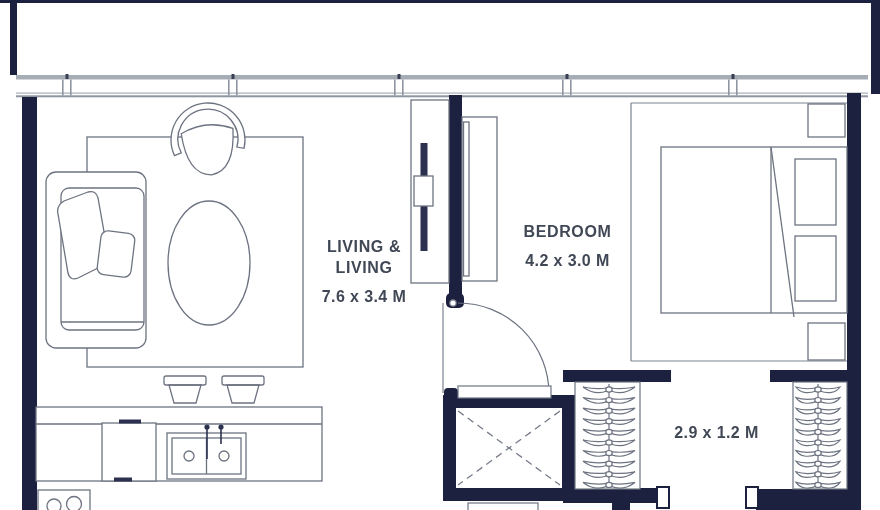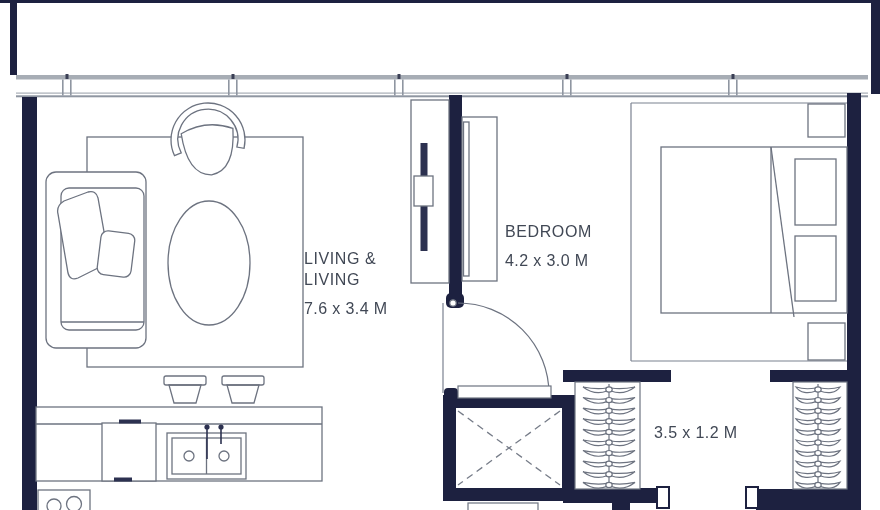--- a/index.html
+++ b/index.html
@@ -10,22 +10,22 @@
     --text:#414855;
     --background:#ffffff;
   }
   html,body{margin:0;padding:0;background:#e8e8e8;font-family:"Liberation Sans",sans-serif;}
   .plan{
     position:relative;width:880px;height:510px;background:var(--background);
     overflow:hidden;
   }
   .plan svg{position:absolute;left:0;top:0;}
   .room-label{
-    position:absolute;color:var(--text);
-    font-size:16px;line-height:21px;font-weight:400;letter-spacing:0.6px;
+    position:absolute;text-align:center;color:var(--text);
+    font-size:16px;line-height:21px;font-weight:700;letter-spacing:0.6px;
     font-family:"Liberation Sans",sans-serif;white-space:nowrap;
   }
   .room-label .dims{letter-spacing:0.4px;margin-top:8px;}
 </style>
 </head>
 <body>
 
 <div class="plan">
 
   <svg width="880" height="510" viewBox="0 0 880 510">
@@ -250,28 +250,28 @@
           <path d="M 816 475.8 C 808 478.8, 800 477.8, 796 471.8 C 802 473.8, 810 473.8, 816 472.8 Z"></path>
           <path d="M 820 475.8 C 828 478.8, 836 477.8, 840 471.8 C 834 473.8, 826 473.8, 820 472.8 Z"></path>
           <ellipse cx="818" cy="474.3" rx="3.2" ry="2.6"></ellipse>
           <path d="M 816 486.4 C 808 489.4, 800 488.4, 796 482.4 C 802 484.4, 810 484.4, 816 483.4 Z"></path>
           <path d="M 820 486.4 C 828 489.4, 836 488.4, 840 482.4 C 834 484.4, 826 484.4, 820 483.4 Z"></path>
           <ellipse cx="818" cy="484.9" rx="3.2" ry="2.6"></ellipse>
         </g>
     </g>
   </svg>
 
-  <div class="room-label" style="left:304px;top:248px;width:120px;">
+  <div class="room-label" style="left:304px;top:236px;width:120px;">
     <div>LIVING &amp;</div>
     <div>LIVING</div>
     <div class="dims">7.6 x 3.4 M</div>
   </div>
 
   <div class="room-label" style="left:505px;top:221px;width:125px;">
     <div>BEDROOM</div>
     <div class="dims">4.2 x 3.0 M</div>
   </div>
 
   <div class="room-label" style="left:654px;top:414px;width:125px;">
-    <div class="dims">3.5 x 1.2 M</div>
+    <div class="dims">2.9 x 1.2 M</div>
   </div>
 
 </div>
 
 </body></html>

